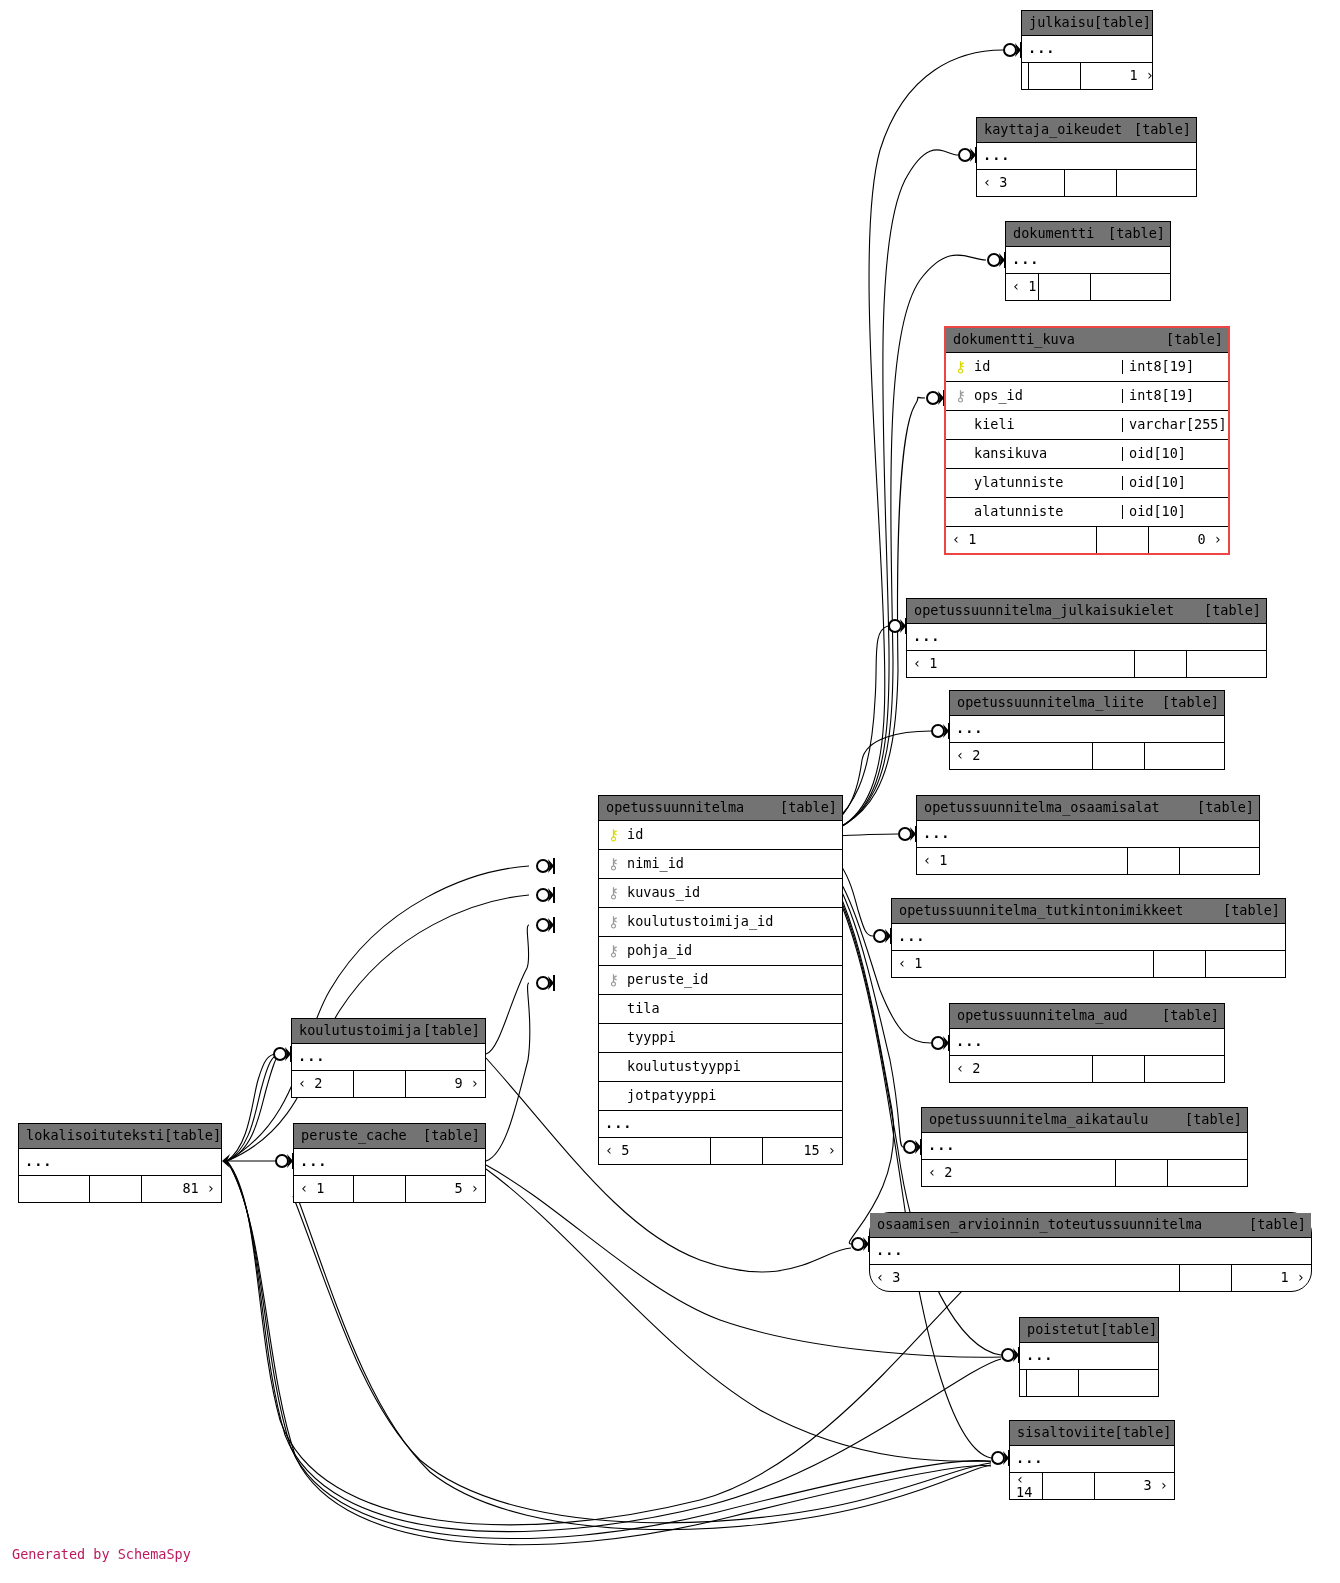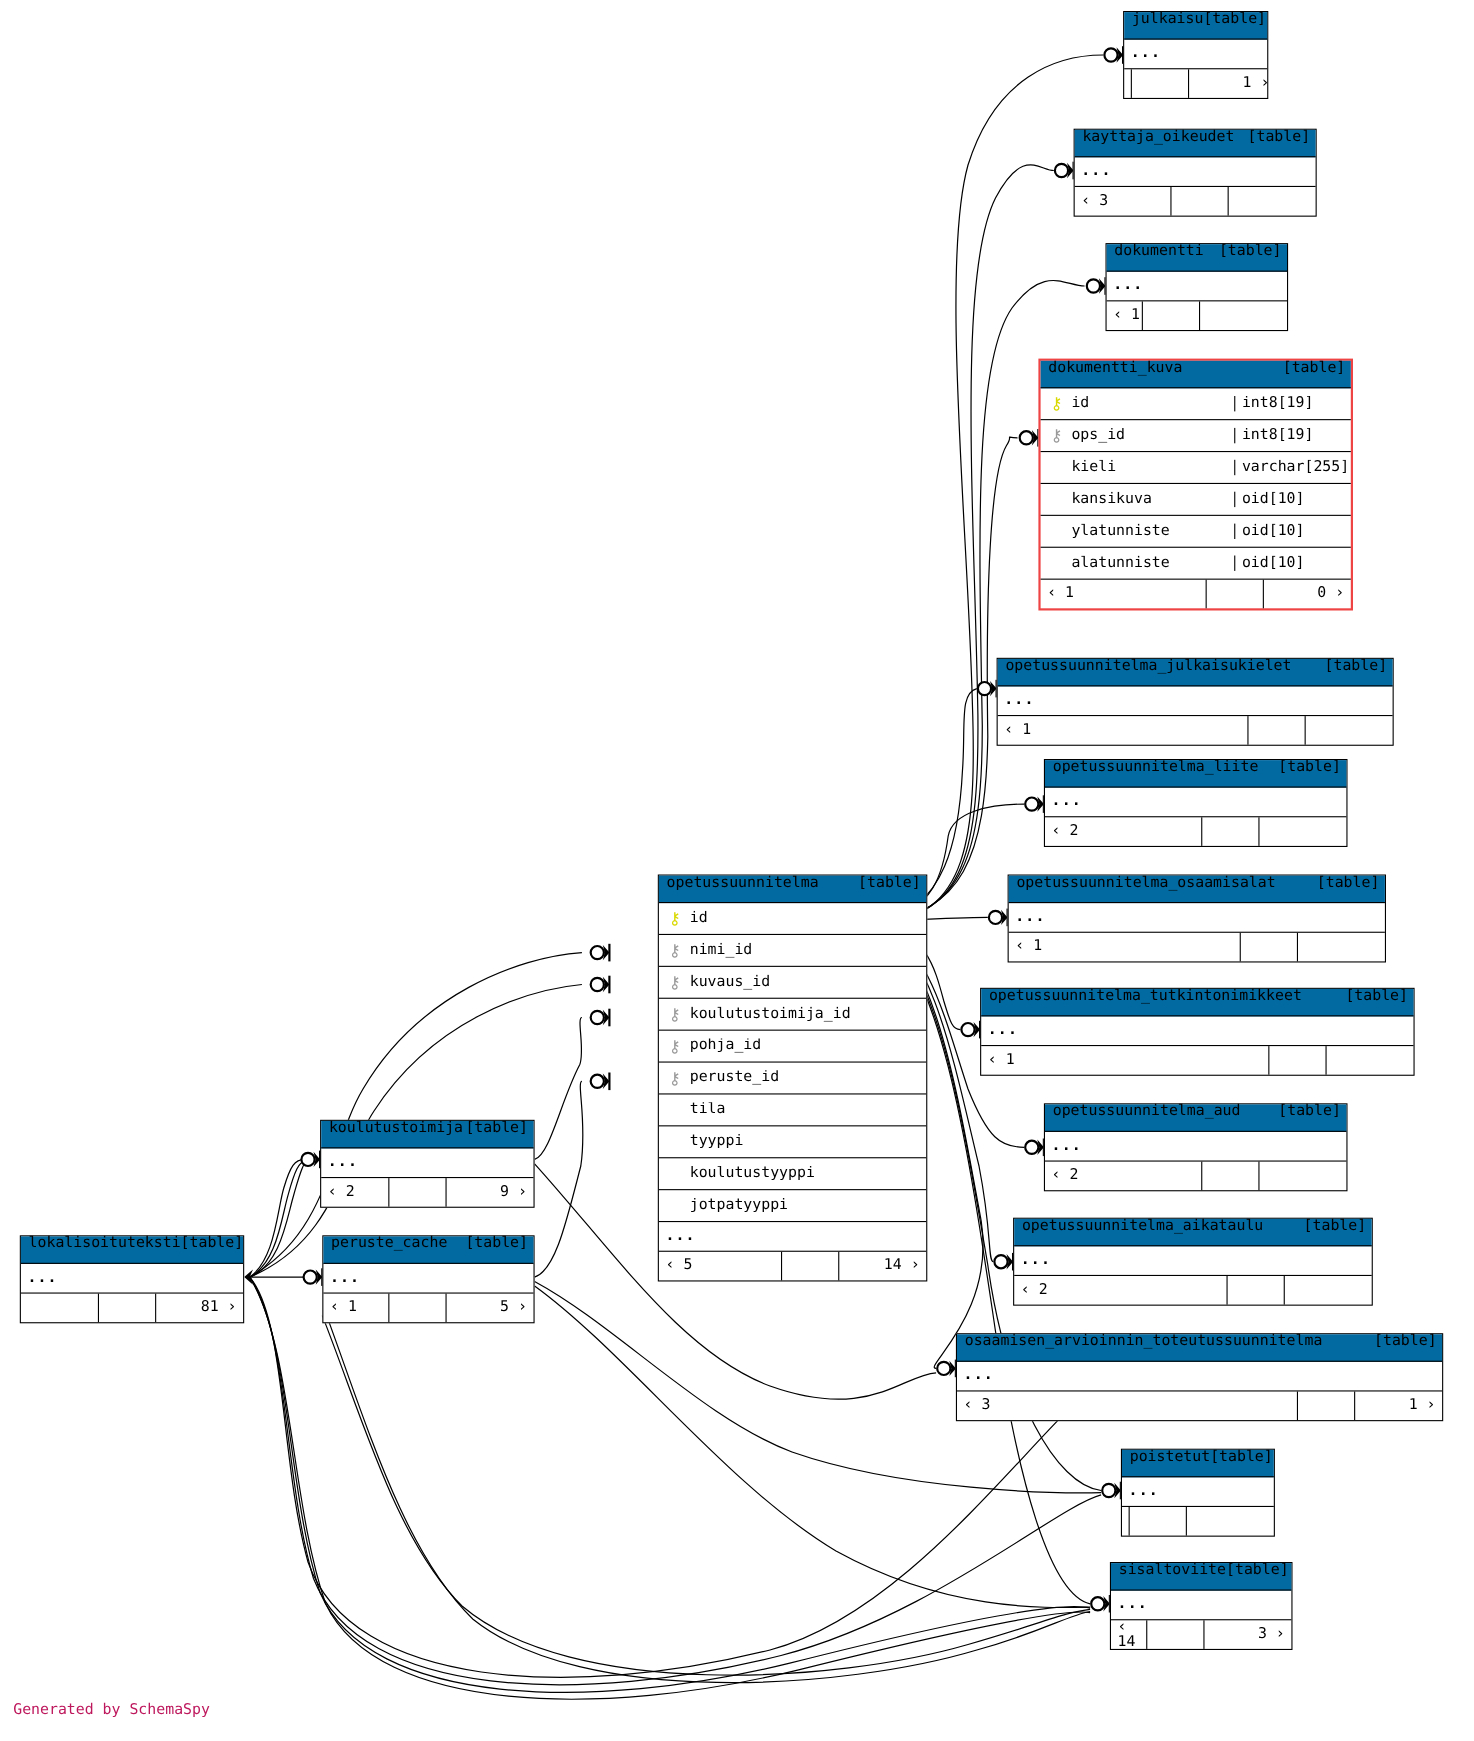--- a/index.html
+++ b/index.html
@@ -34,25 +34,25 @@
     background: #ffffff;
     font-size: 13.5px;
     line-height: 1;
     color: #000;
   }
   .tbl.bold {
     border: 2px solid #ef4444;
   }
   .thead {
     box-sizing: border-box;
-    background: #0369a1;
+    background: #737373;
     border-bottom: 1px solid #000;
     height: 25px;
     display: flex;
-    align-items: flex-start;
+    align-items: center;
     justify-content: space-between;
     padding: 0 5px 0 7px;
     white-space: nowrap;
   }
   .thead .tname { letter-spacing: 0px; }
   .thead .ttag { letter-spacing: 0px; }
   .trow {
     box-sizing: border-box;
     height: 29px;
     display: flex;
@@ -374,21 +374,21 @@
           <span class="tname">opetussuunnitelma_aikataulu</span>
           <span class="ttag">[table]</span>
         </div>
         <div class="ellipsisrow">...</div>
         <div class="tfoot">
           <div class="fcell fleft">‹ 2</div>
           <div class="fcell fmid"></div>
           <div class="fcell fright"></div>
         </div>
       </div>
-      <div class="tbl" style="left: 869px; top: 1212px; width: 443px;">
+      <div class="tbl" style="left: 869px; top: 1212px; width: 443px; border-radius: 21px;">
         <div class="thead">
           <span class="tname">osaamisen_arvioinnin_toteutussuunnitelma</span>
           <span class="ttag">[table]</span>
         </div>
         <div class="ellipsisrow">...</div>
         <div class="tfoot">
           <div class="fcell fleft">‹ 3</div>
           <div class="fcell fmid"></div>
           <div class="fcell fright">1 ›</div>
         </div>
@@ -479,21 +479,21 @@
         <div class="trow">
           <div class="cname">
             <span class="keyicon none">&nbsp;</span>
             <span>jotpatyyppi</span>
           </div>
         </div>
         <div class="ellipsisrow">...</div>
         <div class="tfoot">
           <div class="fcell fleft">‹ 5</div>
           <div class="fcell fmid"></div>
-          <div class="fcell fright">14 ›</div>
+          <div class="fcell fright">15 ›</div>
         </div>
       </div>
       <div class="tbl" style="left: 291px; top: 1018px; width: 195px;">
         <div class="thead">
           <span class="tname">koulutustoimija</span>
           <span class="ttag">[table]</span>
         </div>
         <div class="ellipsisrow">...</div>
         <div class="tfoot">
           <div class="fcell fleft">‹ 2</div>

